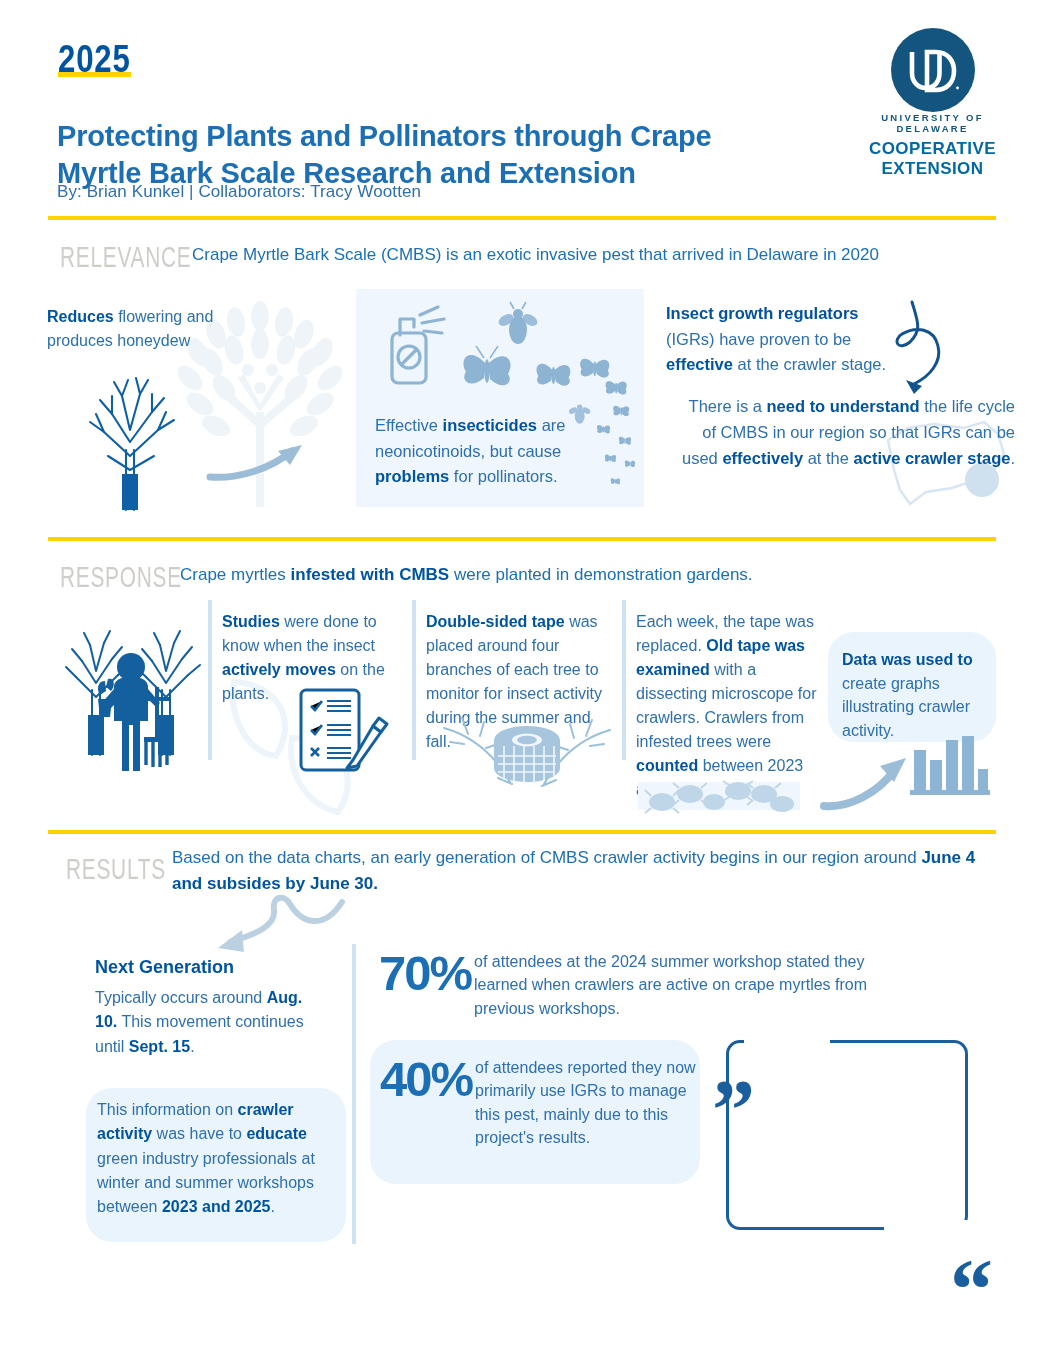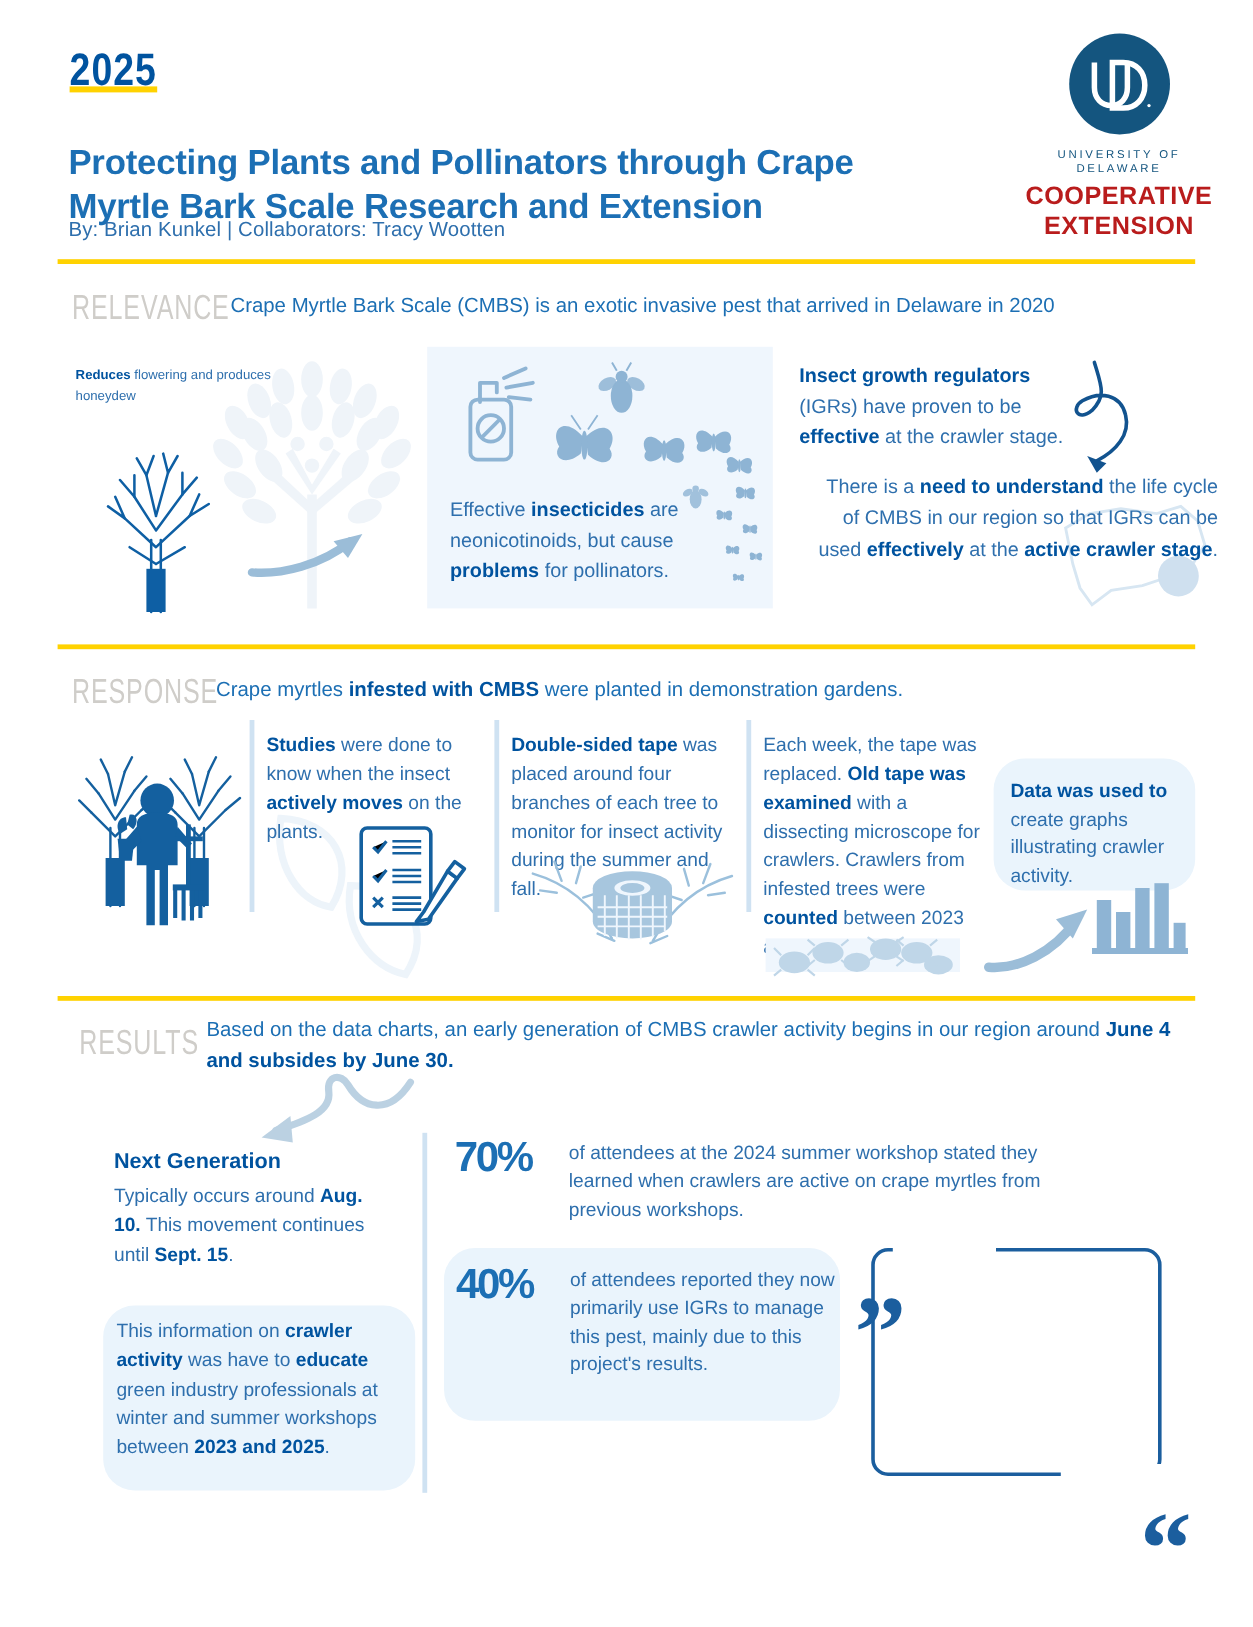--- a/index.html
+++ b/index.html
@@ -34,26 +34,26 @@
   }
 
   
   .logo-wrap { position: absolute; left: 845px; top: 28px; width: 175px; text-align: center; }
   .ud-circle {
     width: 84px; height: 84px; border-radius: 50%; background: #14557F;
     margin: 0 auto; position: relative;
   }
   .ud-mark { position: absolute; left: 0; top: 0; }
   .logo-univ {
-    margin-top: 12px; font-size: 9.5px; letter-spacing: 2.3px;
-    color: #14557F; font-weight: normal;
+    font-size: 9.5px; letter-spacing: 2.3px;
+    color: #14557F; font-weight: bold;
   }
   .logo-coop {
-    margin-top: 5px; font-size: 21px; font-weight: bold; line-height: 1.2;
-    color: #b91c1c; letter-spacing: 0.4px;
+    margin-top: 5px; font-size: 17px; font-weight: bold; line-height: 1.2;
+    color: #0369a1; letter-spacing: 0.4px;
   }
 
   
   .rule-yellow { position: absolute; height: 4px; background: #FFD200; left: 48px; width: 948px; }
 
   
   .sec-label {
     position: absolute;
     font-family: "Liberation Sans Narrow", "Liberation Sans", sans-serif;
     font-size: 29px; color: #CFCDC9; letter-spacing: 1px;
@@ -74,21 +74,21 @@
 
   .vdiv { position: absolute; width: 4px; background: #CFE2F2; }
 
   
   svg { display: block; overflow: visible; }
   .art { position: absolute; }
 
   
   .pct {
     position: absolute; color: #1C6FB4; font-weight: bold;
-    font-size: 35px; letter-spacing: -2px;
+    font-size: 49px; letter-spacing: -2px;
   }
   .pct-txt { position: absolute; color: #2E6FAD; font-size: 16px; line-height: 1.42; }
 
   
   .quote-frame {
     position: absolute; border: 3px solid #1B5E9E; border-radius: 14px;
   }
   .quote-txt { position: absolute; color: #2E6FAD; font-size: 14px; line-height: 1.5; }
   .qmark {
     position: absolute; color: #1B5E9E; font-size: 86px; font-weight: bold;
@@ -154,21 +154,21 @@
       <ellipse cx="136" cy="96" rx="9" ry="15" transform="rotate(35 136 96)"></ellipse>
       <ellipse cx="160" cy="112" rx="9" ry="15" transform="rotate(55 160 112)"></ellipse>
       <ellipse cx="56" cy="134" rx="9" ry="15" transform="rotate(-65 56 134)"></ellipse>
       <ellipse cx="144" cy="134" rx="9" ry="15" transform="rotate(65 144 134)"></ellipse>
       <circle cx="88" cy="78" r="6"></circle>
       <circle cx="112" cy="78" r="6"></circle>
       <circle cx="100" cy="96" r="6"></circle>
     </g>
   </svg>
 
-  <div class="body-txt" style="left:63px; top:305px; width:190px; font-size:11px; line-height:1.52;">
+  <div class="body-txt" style="left:47px; top:305px; width:190px; font-size:16px; line-height:1.52;">
     <b>Reduces</b><span> flowering and produces honeydew</span>
   </div>
 
   <svg class="art" style="left:60px; top:370px;" width="140" height="140" aria-hidden="true">
     <g stroke="#0E5FA4" stroke-width="2.1" fill="none" stroke-linecap="round">
       <path d="M66 140 L66 80 M74 140 L74 80"></path>
       <path d="M70 86 L44 62 M70 86 L98 60 M70 72 L52 44 M70 72 L92 42 M70 60 L62 26 M70 60 L80 24"></path>
       <path d="M44 62 L30 52 M44 62 L36 44 M98 60 L114 50 M98 60 L106 42
                M52 44 L40 30 M52 44 L52 26 M92 42 L104 28 M92 42 L92 24
                M62 26 L54 12 M62 26 L68 10 M80 24 L88 10 M80 24 L76 8"></path>

